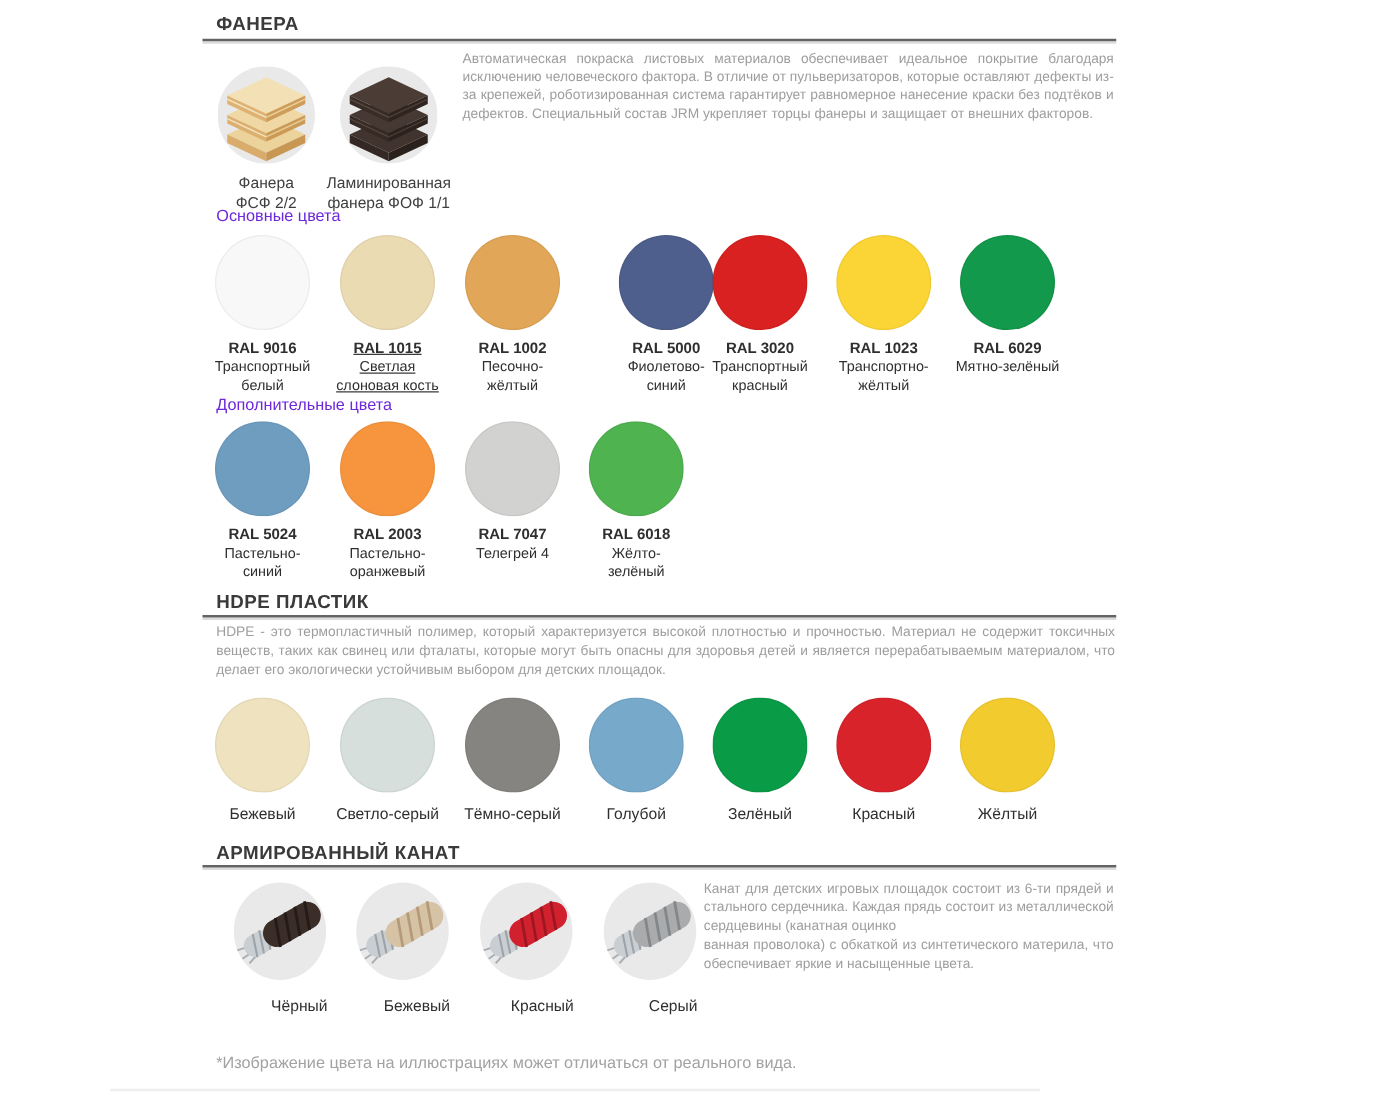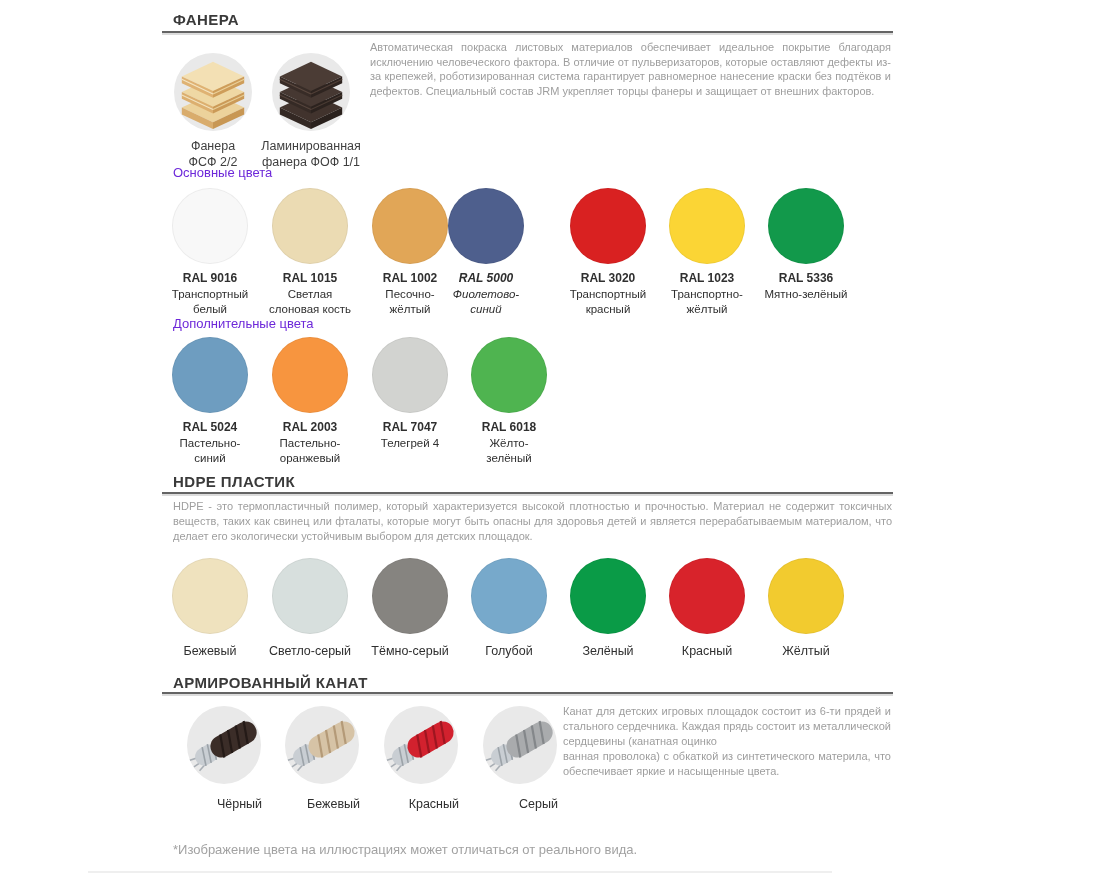--- a/index.html
+++ b/index.html
@@ -108,53 +108,53 @@
 <p class="para" style="left:370px;top:40px;width:521px;">Автоматическая покраска листовых материалов обеспечивает идеальное покрытие благодаря исключению человеческого фактора. В отличие от пульверизаторов, которые оставляют дефекты из-за крепежей, роботизированная система гарантирует равномерное нанесение краски без подтёков и дефектов. Специальный состав JRM укрепляет торцы фанеры и защищает от внешних факторов.</p>
 
 <div class="row-label" style="left:173px;top:165px;">Основные цвета</div>
 
 <div class="color-item" style="left:161px;top:188px;">
   <div class="swatch" style="background: rgb(248, 248, 248);"></div>
   <div class="code">RAL 9016</div>
   <div class="cname">Транспортный
 белый</div>
 </div>
-<div class="color-item" style="left:261px;top:188px;">
+<div class="color-item" style="left:261px;top:188px;text-decoration:underline;">
   <div class="swatch" style="background: rgb(235, 219, 179);"></div>
   <div class="code">RAL 1015</div>
   <div class="cname">Светлая
 слоновая кость</div>
 </div>
 <div class="color-item" style="left:361px;top:188px;">
   <div class="swatch" style="background: rgb(225, 166, 87);"></div>
   <div class="code">RAL 1002</div>
   <div class="cname">Песочно-
 жёлтый</div>
 </div>
-<div class="color-item" style="left:437px;top:188px;font-style:italic;">
+<div class="color-item" style="left:484px;top:188px;">
   <div class="swatch" style="background: rgb(78, 95, 141);"></div>
   <div class="code">RAL 5000</div>
   <div class="cname">Фиолетово-
 синий</div>
 </div>
 <div class="color-item" style="left:559px;top:188px;">
   <div class="swatch" style="background: rgb(217, 33, 33);"></div>
   <div class="code">RAL 3020</div>
   <div class="cname">Транспортный
 красный</div>
 </div>
 <div class="color-item" style="left:658px;top:188px;">
   <div class="swatch" style="background: rgb(251, 213, 53);"></div>
   <div class="code">RAL 1023</div>
   <div class="cname">Транспортно-
 жёлтый</div>
 </div>
 <div class="color-item" style="left:757px;top:188px;">
   <div class="swatch" style="background: rgb(18, 153, 75);"></div>
-  <div class="code">RAL 5336</div>
+  <div class="code">RAL 6029</div>
   <div class="cname">Мятно-зелёный</div>
 </div>
 
 <div class="row-label" style="left:173px;top:316px;">Дополнительные цвета</div>
 
 <div class="color-item" style="left:161px;top:337px;">
   <div class="swatch" style="background: rgb(110, 157, 192);"></div>
   <div class="code">RAL 5024</div>
   <div class="cname">Пастельно-
 синий</div>

